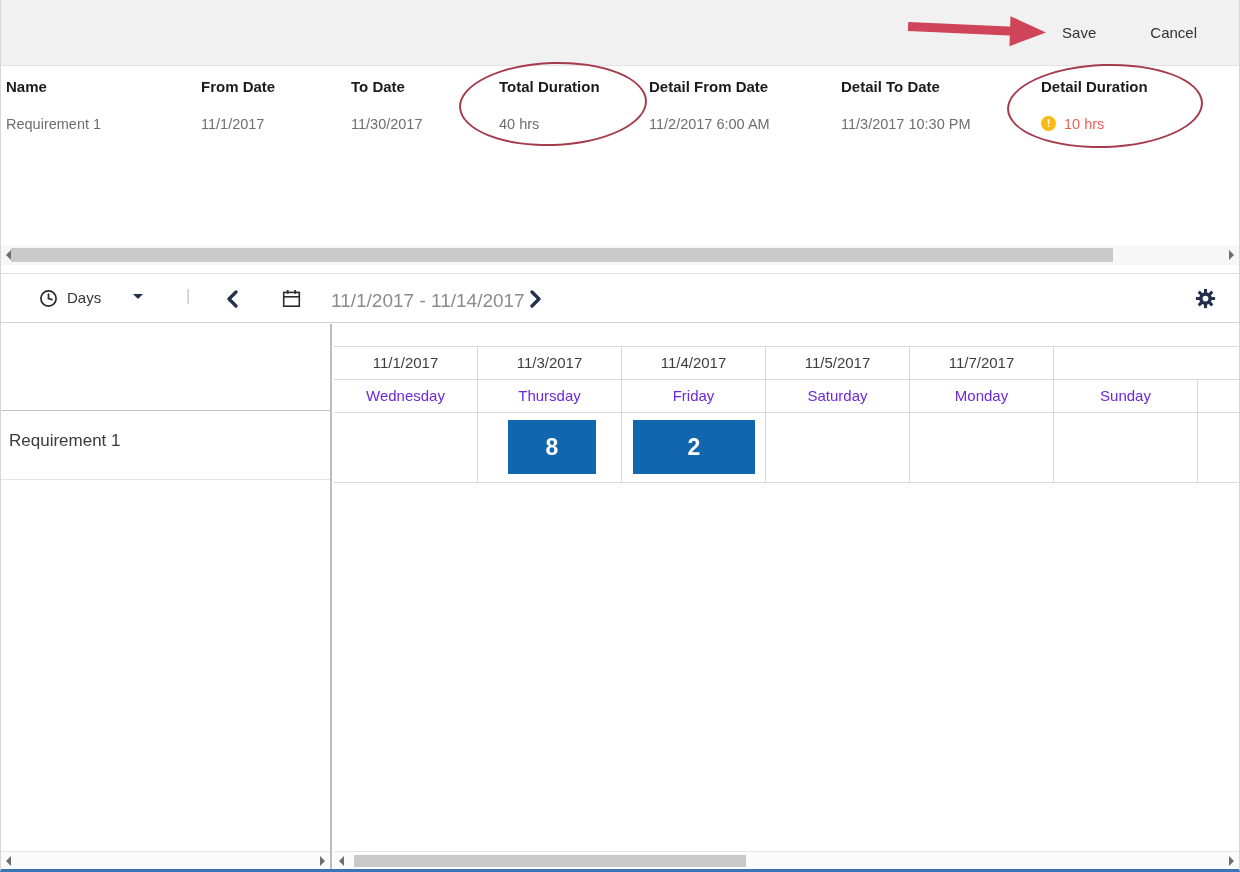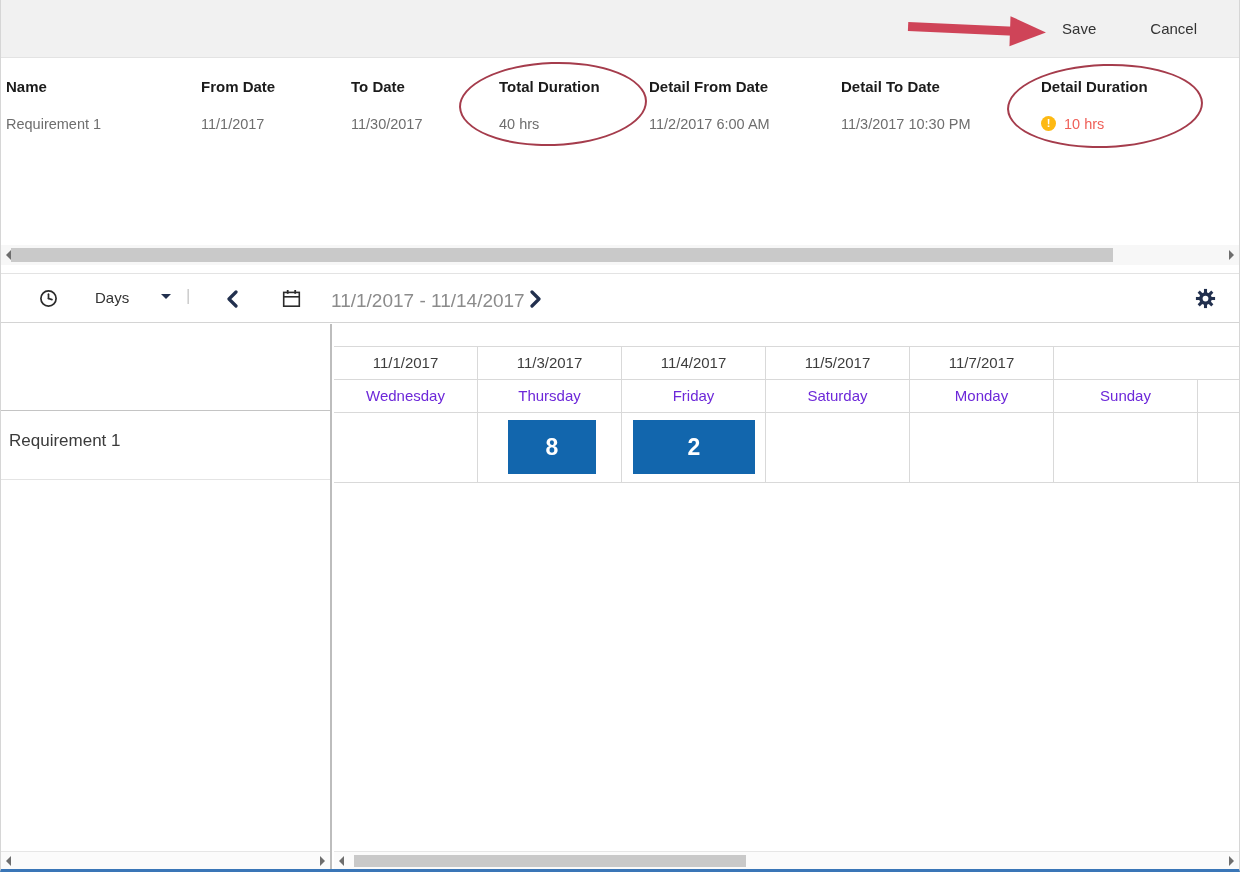--- a/index.html
+++ b/index.html
@@ -4,21 +4,21 @@
 <style>
   * { margin:0; padding:0; box-sizing:border-box; }
   html,body { width:1240px; height:872px; }
   body { font-family:"Liberation Sans","DejaVu Sans",sans-serif; background:#fff; overflow:hidden; }
 
   .page { position:relative; width:1240px; height:872px; background:#fff;
           border-left:1px solid #d6d6d6; border-right:1px solid #d6d6d6;
           border-bottom:3px solid #3a76b7; overflow:hidden; }
 
   
-  .toolbar { position:absolute; top:0; left:0; right:0; height:58px; background:#f1f1f1;
+  .toolbar { position:absolute; top:0; left:0; right:0; height:66px; background:#f1f1f1;
              border-bottom:1px solid #e3e3e3; display:flex; justify-content:flex-end;
              align-items:center; gap:54px; padding-right:42px; }
   .tb-btn { font-size:15px; color:#333; cursor:pointer; }
 
   
   .annot-arrow { position:absolute; left:903px; top:8px; pointer-events:none; transform:rotate(2deg); }
   .ellipse { position:absolute; border:2.5px solid #a53c4c; border-radius:50%; pointer-events:none; }
   .e1 { left:458px; top:62px; width:188px; height:84px; transform:rotate(-2deg); }
   .e2 { left:1006px; top:64px; width:196px; height:84px; transform:rotate(-2deg); }
 
@@ -41,21 +41,21 @@
   .tri.r { border-left-color:#6e6e6e; border-right-width:0; right:5px; }
   .hscroll-top { position:absolute; top:245px; left:0; right:0; height:20px; }
   .hscroll-top .thumb { position:absolute; top:3px; left:10px; width:1102px; height:14px; background:#c9c9c9; }
   .hscroll-top .tri { top:5px; }
 
   
   .tl { position:absolute; top:273px; left:0; right:0; height:50px; background:#fff;
         border-top:1px solid #e3e3e3; border-bottom:1px solid #d4d4d4; }
   .tl > * { position:absolute; }
   .tl .clock { left:38px; top:15px; }
-  .tl .scale { left:66px; top:15px; font-size:15px; color:#333; cursor:pointer;margin-left:28px; }
+  .tl .scale { left:66px; top:15px; font-size:15px; color:#333; cursor:pointer; }
   .tl .scale .lbl { display:inline-block; }
   .tl .caret { display:inline-block; width:0; height:0; border:5px solid transparent;
                border-top-color:#22304e; margin-left:32px; vertical-align:middle; }
   .tl .sep { left:185px; top:12px; color:#c9c9c9; font-size:17px; }
   .tl .chev { cursor:pointer; }
   .tl .chev-left { left:224px; top:16px; }
   .tl .cal-ic { left:281px; top:15px; cursor:pointer; }
   .tl .range { left:330px; top:16px; font-size:19px; color:#8b8b8b; }
   .tl .chev-right { left:527px; top:16px; }
   .tl .gear { right:22px; top:13px; cursor:pointer; }

